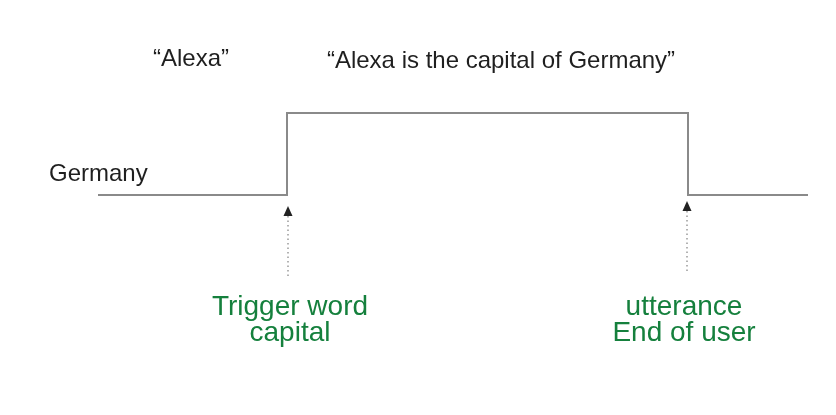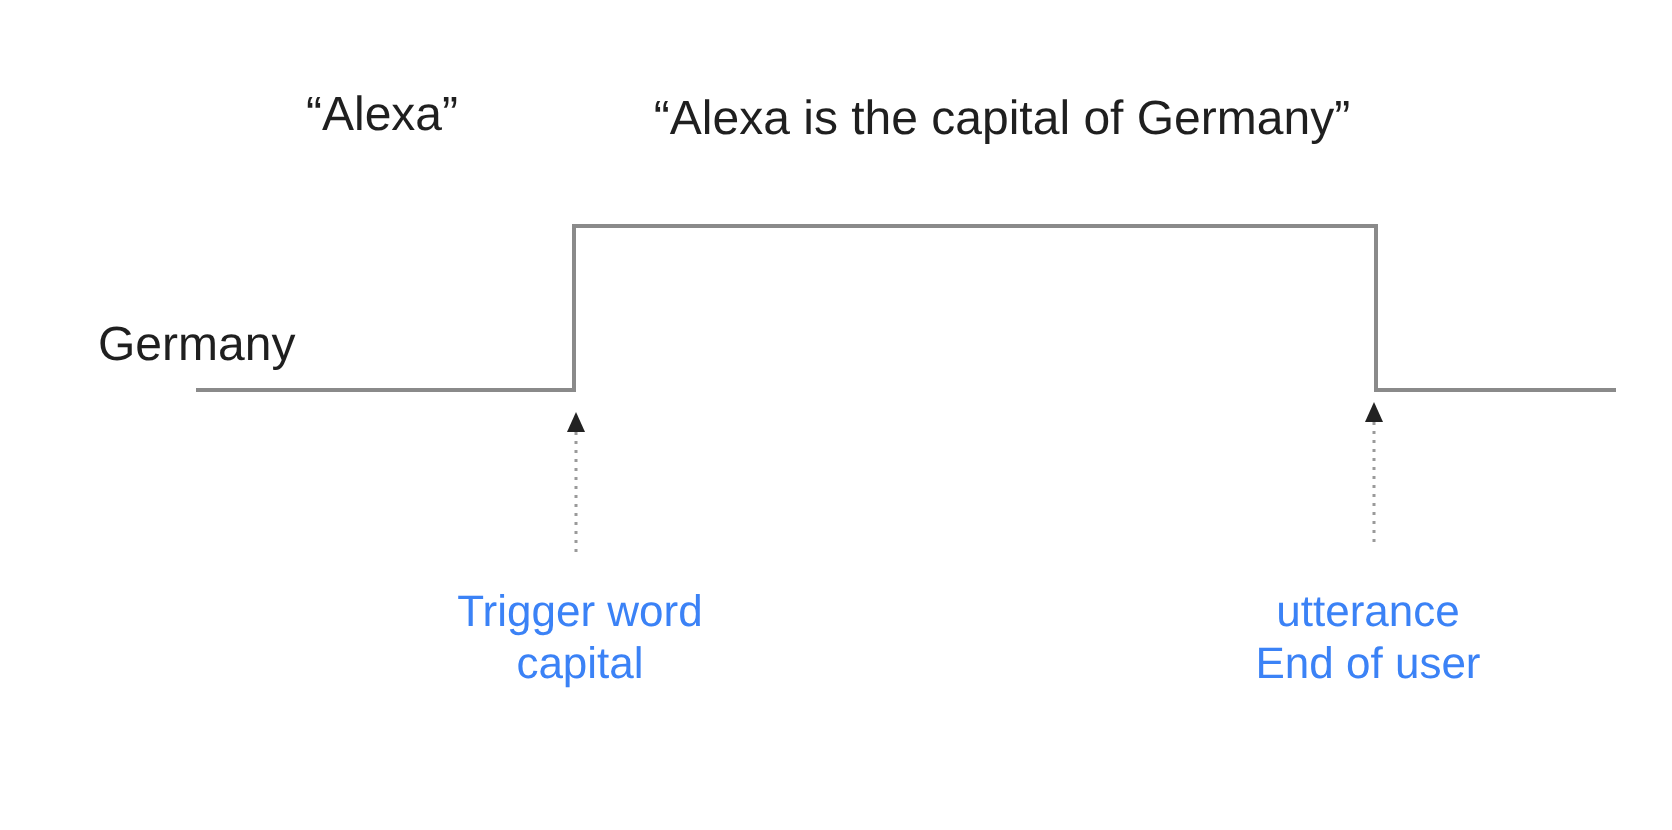--- a/index.html
+++ b/index.html
@@ -25,26 +25,26 @@
   }
   .centered {
     transform: translateX(-50%);
     text-align: center;
   }
   .phrase-alexa   { left: 191px; top: 44px; }
   .phrase-utterance { left: 501px; top: 46px; }
   .signal-name    { left: 49px;  top: 159px; }
   .annotation {
     position: absolute;
-    font-size: 22px;
+    font-size: 28px;
     line-height: 26px;
     text-align: center;
     transform: translateX(-50%);
     white-space: nowrap;
-    color: #3b82f6;
+    color: #15803d;
   }
   .annotation-left  { left: 290px; top: 293px; }
   .annotation-right { left: 684px; top: 293px; }
   svg.layer {
     position: absolute;
     left: 0;
     top: 0;
     width: 836px;
     height: 415px;
     display: block;

